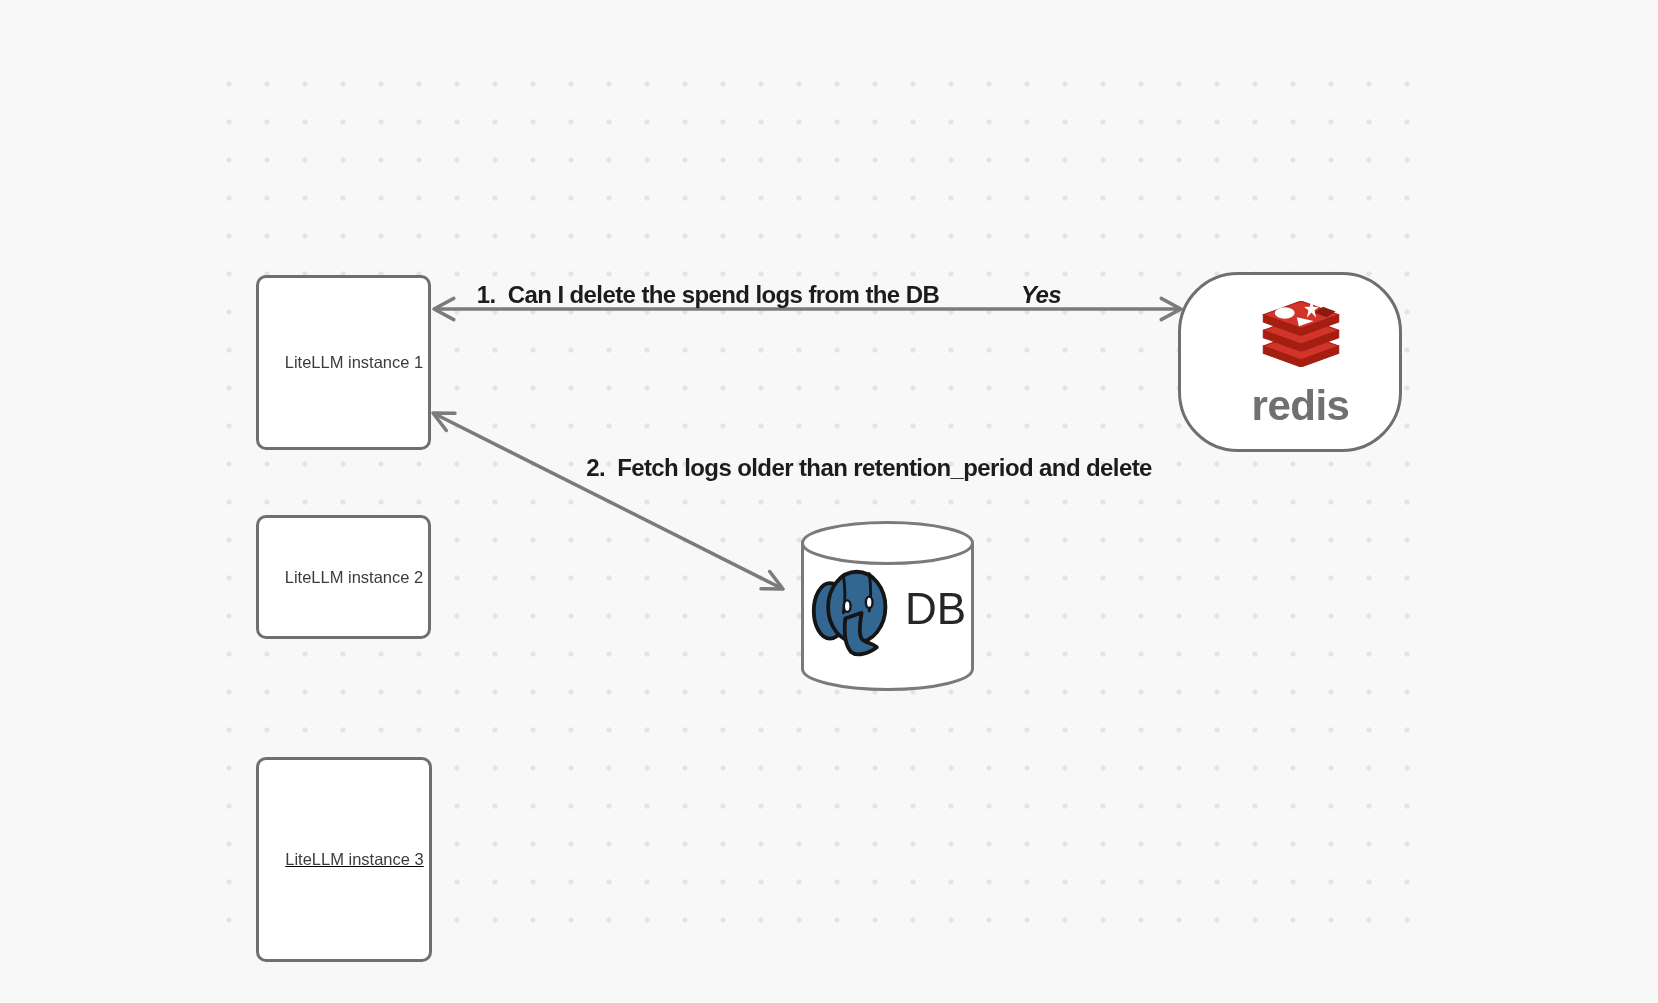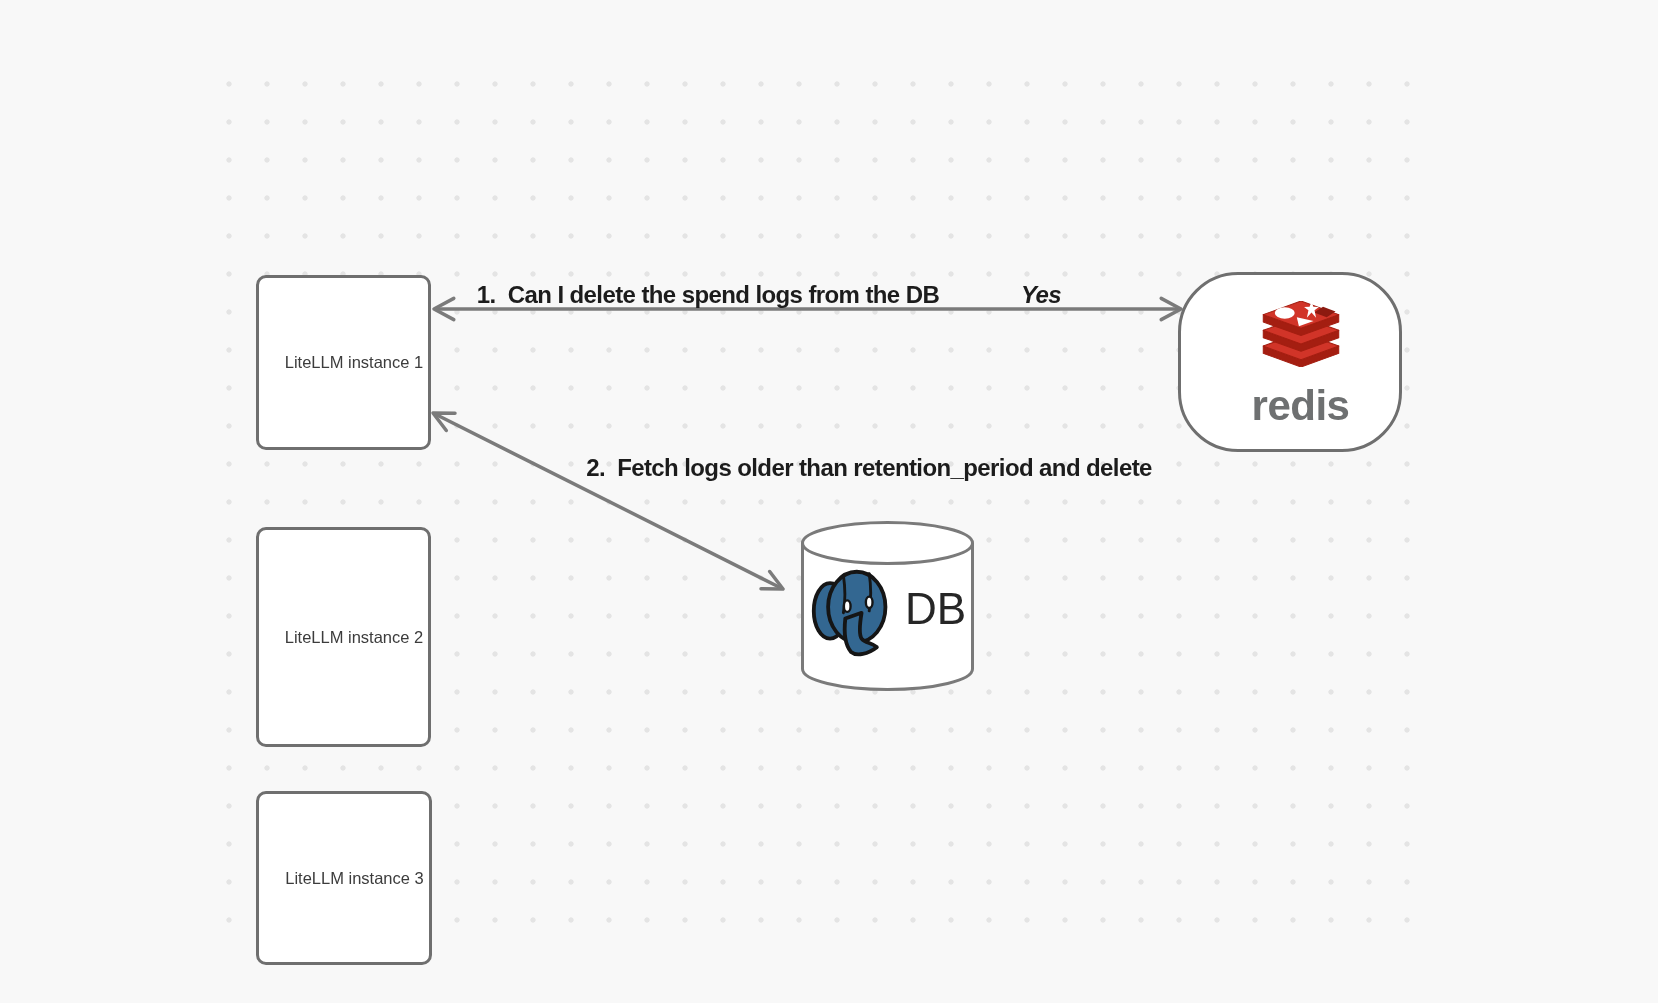--- a/index.html
+++ b/index.html
@@ -88,25 +88,25 @@
       <path d="M436 414.5 L780 587.5"></path>
       <path d="M446.3 430.5 L433 413 L455 413.3"></path>
       <path d="M769.7 571.5 L783 589 L761 588.7"></path>
     </g>
   </svg>
 
   <div class="node instance-box" style="left:256px; top:275px; width:175px; height:175px;">
     <span class="instance-label">LiteLLM instance 1</span>
   </div>
 
-  <div class="node instance-box" style="left:256px; top:515px; width:175px; height:220px;margin-top:12px;">
+  <div class="node instance-box" style="left:256px; top:515px; width:175px; height:124px;">
     <span class="instance-label">LiteLLM instance 2</span>
   </div>
 
-  <div class="node instance-box" style="left:256px; top:791px; width:176px; height:174px;">
+  <div class="node instance-box" style="left:256px; top:757px; width:176px; height:205px;text-decoration:underline;">
     <span class="instance-label">LiteLLM instance 3</span>
   </div>
 
   <div class="node redis-node">
     <svg width="84" height="66" viewBox="0 0 80 63">
 
       <g stroke="#a41e11" stroke-width="1" stroke-linejoin="round">
         <path d="M4 43 L40 56 L76 43 L76 50 L40 63 L4 50 Z" fill="#a41e11"></path>
         <path d="M40 30 L76 43 L40 56 L4 43 Z" fill="#d13428"></path>
       </g>

